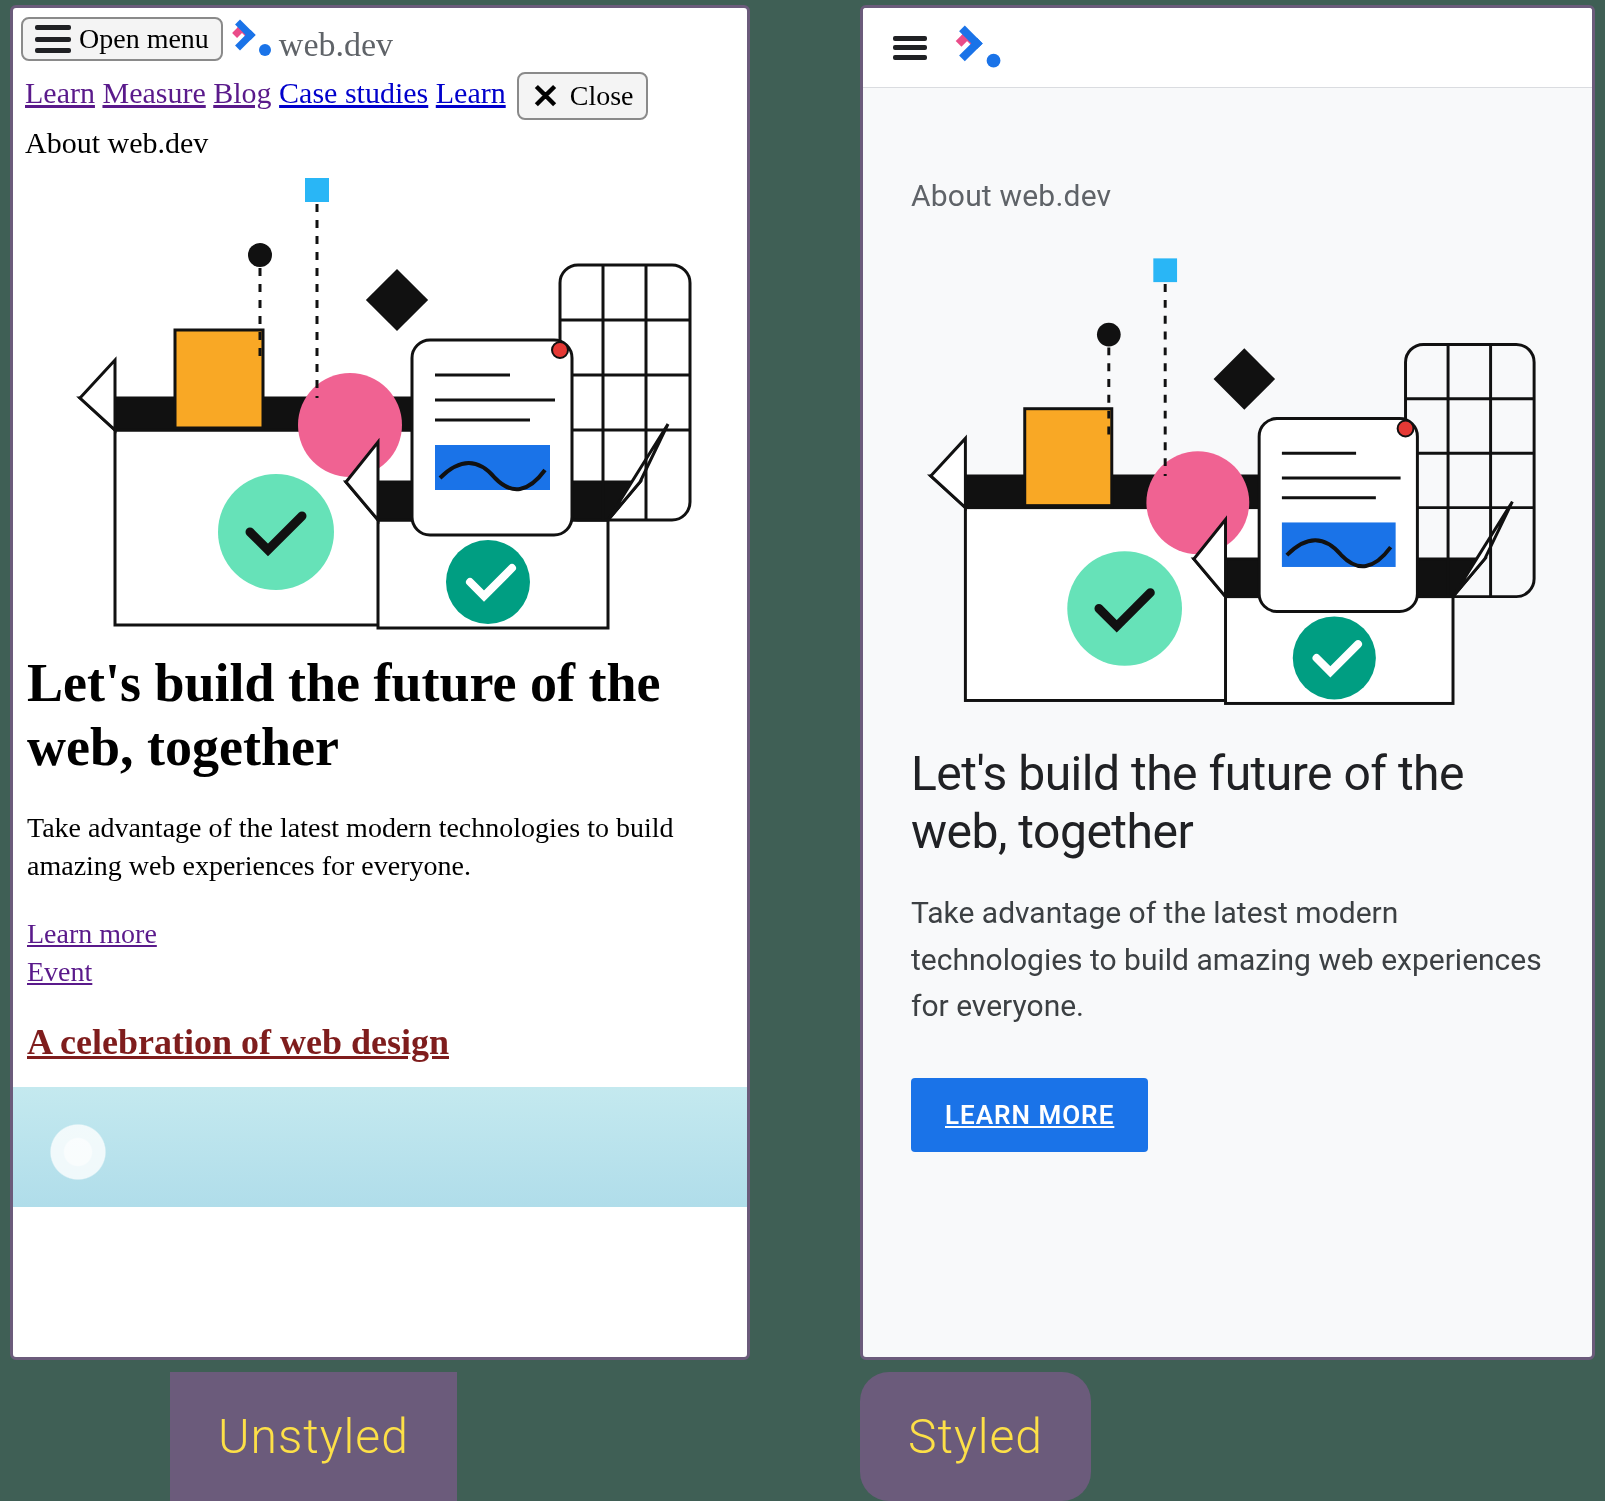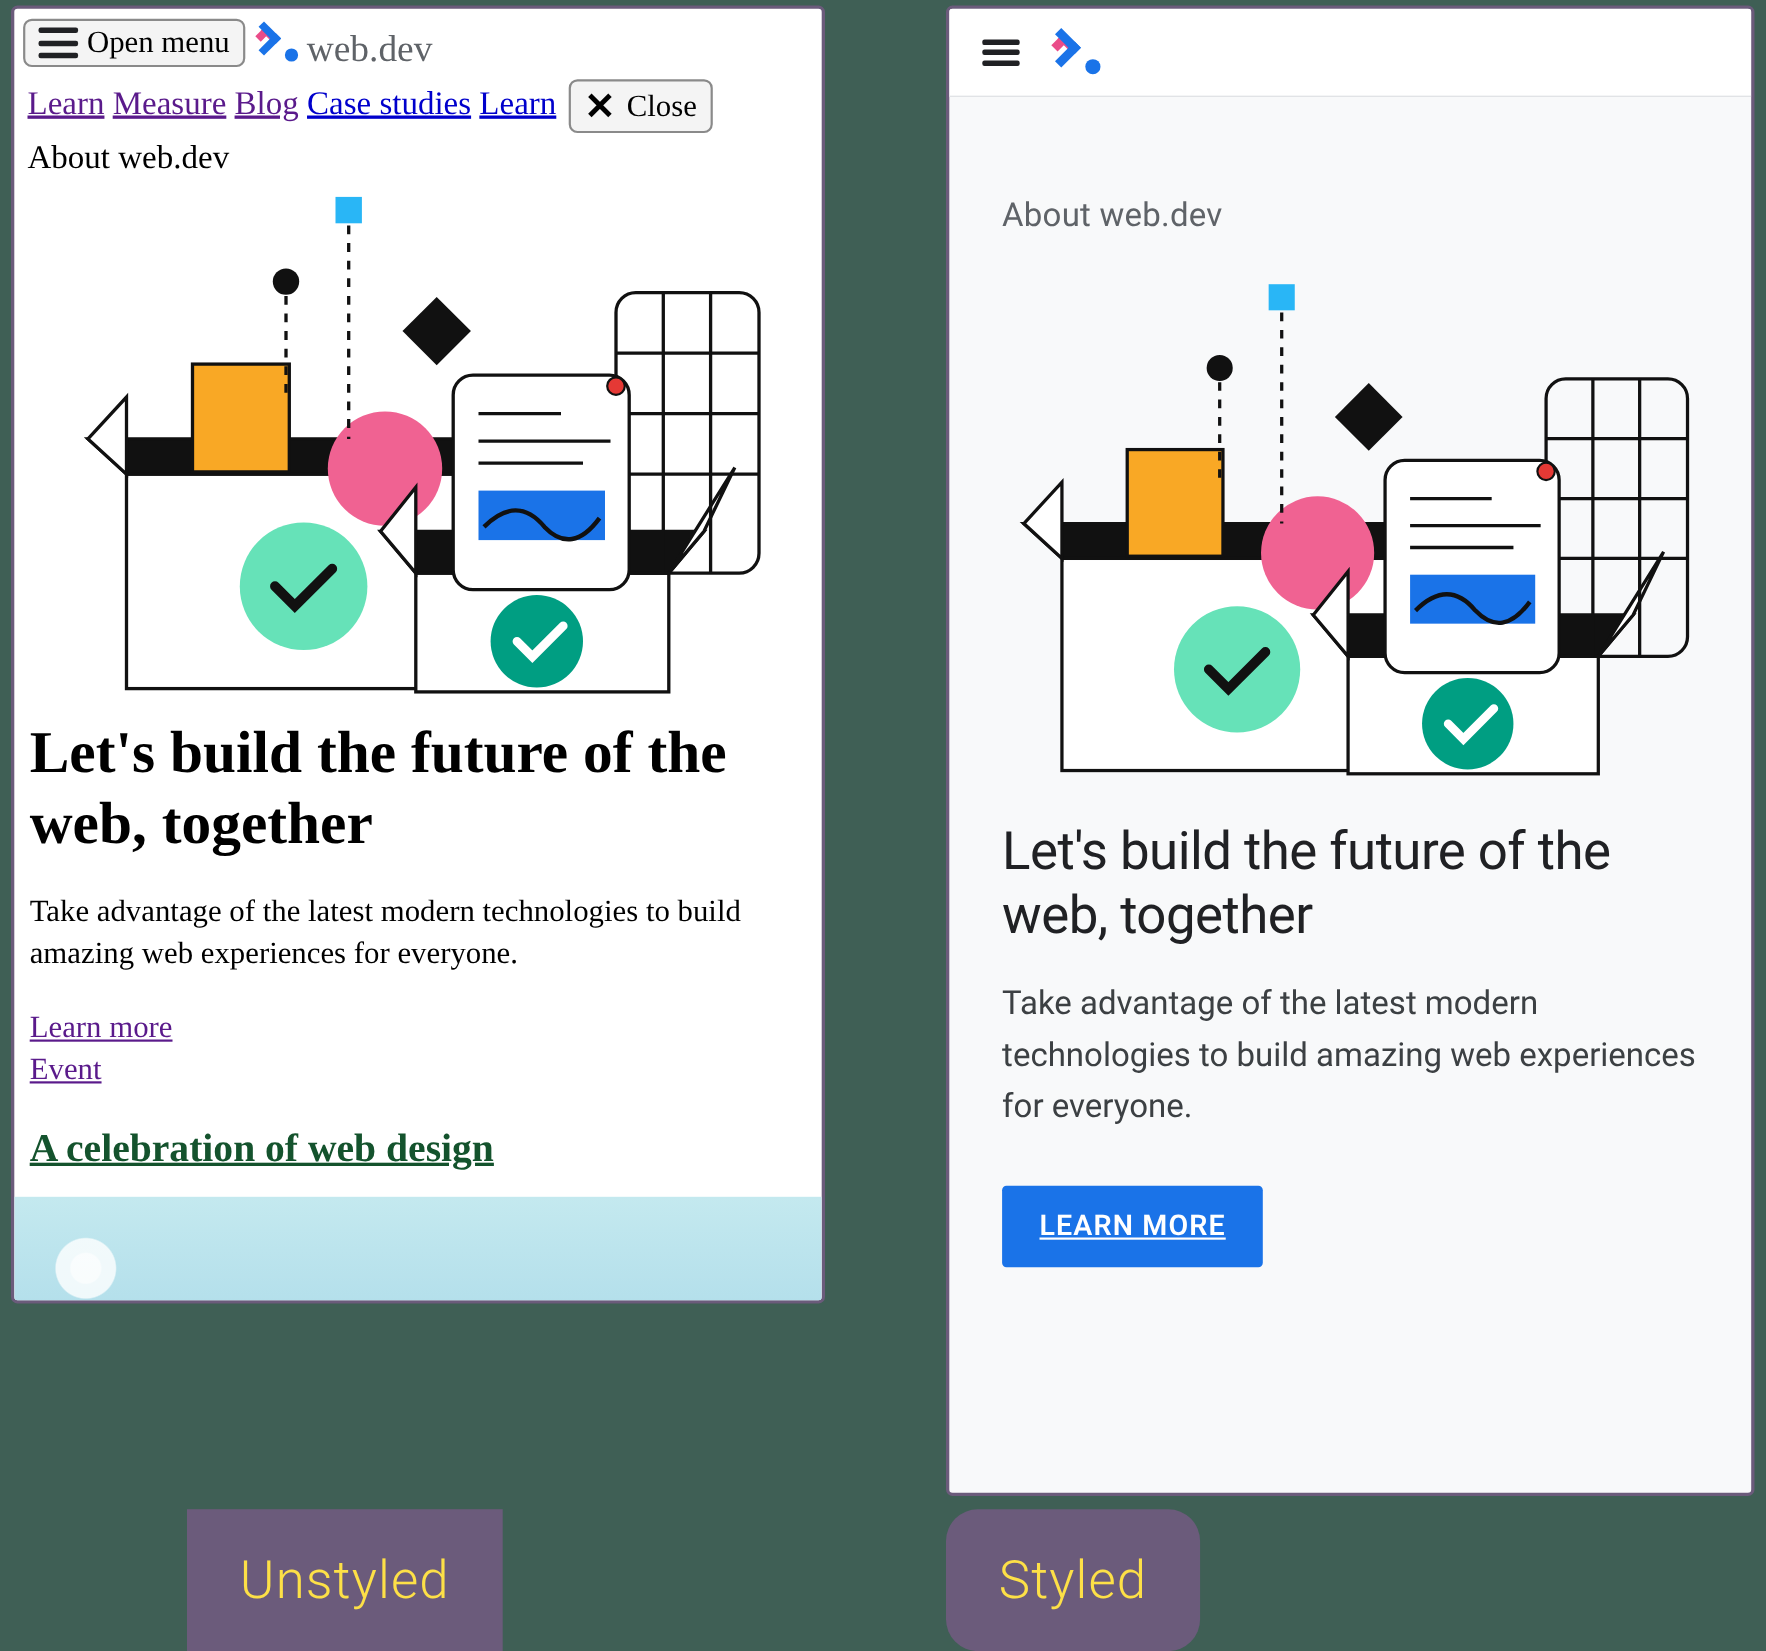--- a/index.html
+++ b/index.html
@@ -11,21 +11,21 @@
     position: relative;
     overflow: hidden;
   }
   .panel {
     position: absolute;
     background: #fff;
     border: 3px solid #6b5b7b;
     border-radius: 6px;
     overflow: hidden;
   }
-  .panel-left { left: 10px; top: 5px; width: 740px; height: 1180px; }
+  .panel-left { left: 10px; top: 5px; width: 740px; height: 1355px; }
   .panel-right { left: 860px; top: 5px; width: 735px; height: 1355px; background:#f8f9fa; }
 
   
   .u-toolbar { padding: 6px 8px 0 8px; display:flex; align-items:center; gap:6px; }
   .u-btn {
     display:inline-flex; align-items:center; gap:8px;
     background:#f4f4f4; border:2px solid #8a8a8a; border-radius:8px;
     padding:4px 12px; font-size:28px; font-family:Georgia,serif;
   }
   .u-logo-text { font-size:34px; color:#5f6368; font-family:Georgia,serif; margin-left:6px;margin-top:12px;}
@@ -33,21 +33,21 @@
   .u-nav a { color:#5a1a8b; text-decoration:underline; }
   .u-nav a.visited2 { color:#0000cc; }
   .u-close-btn { display:inline-flex;align-items:center;gap:10px;background:#f4f4f4;border:2px solid #8a8a8a;border-radius:8px;padding:2px 12px;font-size:28px;font-family:Georgia,serif;vertical-align:middle;margin-left:4px;}
   .u-caption { font-family:Georgia,serif; font-size:30px; padding:6px 12px 0 12px; }
   .u-illus { width:100%; height:470px; }
   .u-h1 { font-family:Georgia,'Times New Roman',serif; font-weight:bold; font-size:54px; line-height:1.18; padding:18px 14px 0 14px; }
   .u-p { font-family:Georgia,serif; font-size:28px; line-height:1.35; padding:30px 14px 0 14px; }
   .u-links { font-family:Georgia,serif; font-size:28px; padding:30px 14px 0 14px; line-height:1.35;}
   .u-links a { display:block; color:#5a1a8b; text-decoration:underline; }
   .u-h2 { font-family:Georgia,serif; font-weight:bold; font-size:36px; padding:30px 14px 0 14px; }
-  .u-h2 a { color:#14532d; }
+  .u-h2 a { color:#7f1d1d; }
   .u-banner { margin-top:24px; height:120px; background:linear-gradient(#c4e9ef,#b0ddea); position:relative; overflow:hidden;}
   .u-banner::before { content:""; position:absolute; left:-30px; top:-30px; width:190px; height:190px; background:radial-gradient(circle,rgba(255,255,255,.8) 0 20%,transparent 21%),radial-gradient(circle,rgba(255,255,255,.6) 0 10%,transparent 11%); }
   .u-banner .script { position:absolute; left:120px; bottom:-20px; font-family:'Brush Script MT',cursive; font-size:110px; color:#c0392b; }
 
   
   .s-header { height:80px; background:#fff; border-bottom:1px solid #dadce0; display:flex; align-items:center; padding:0 30px; gap:28px;}
   .s-body { padding: 90px 48px 0 48px; }
   .s-eyebrow { color:#5f6368; font-size:30px; letter-spacing:.2px; }
   .s-illus { width:100%; height:480px; margin-top:20px; }
   .s-h1 { font-size:48px; font-weight:400; color:#202124; line-height:1.2; margin-top:28px; letter-spacing:-.5px;}

